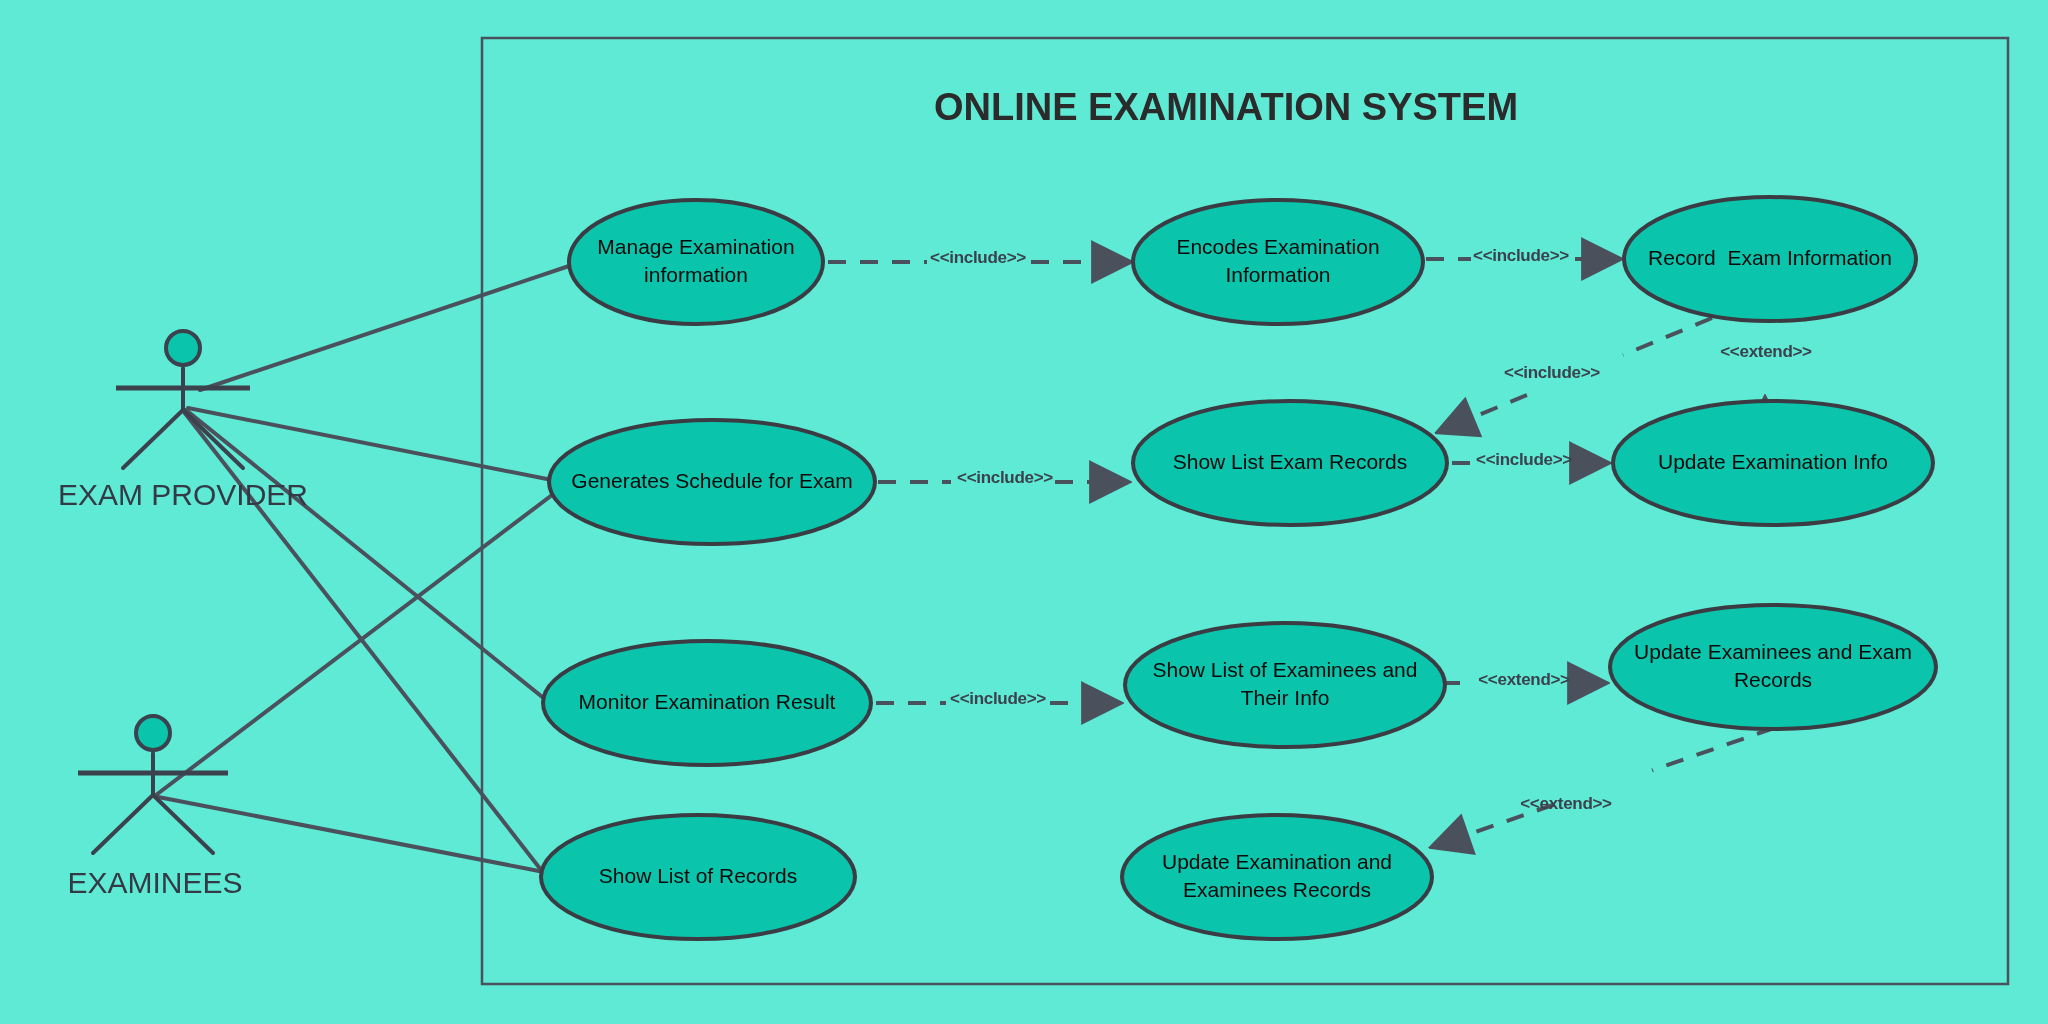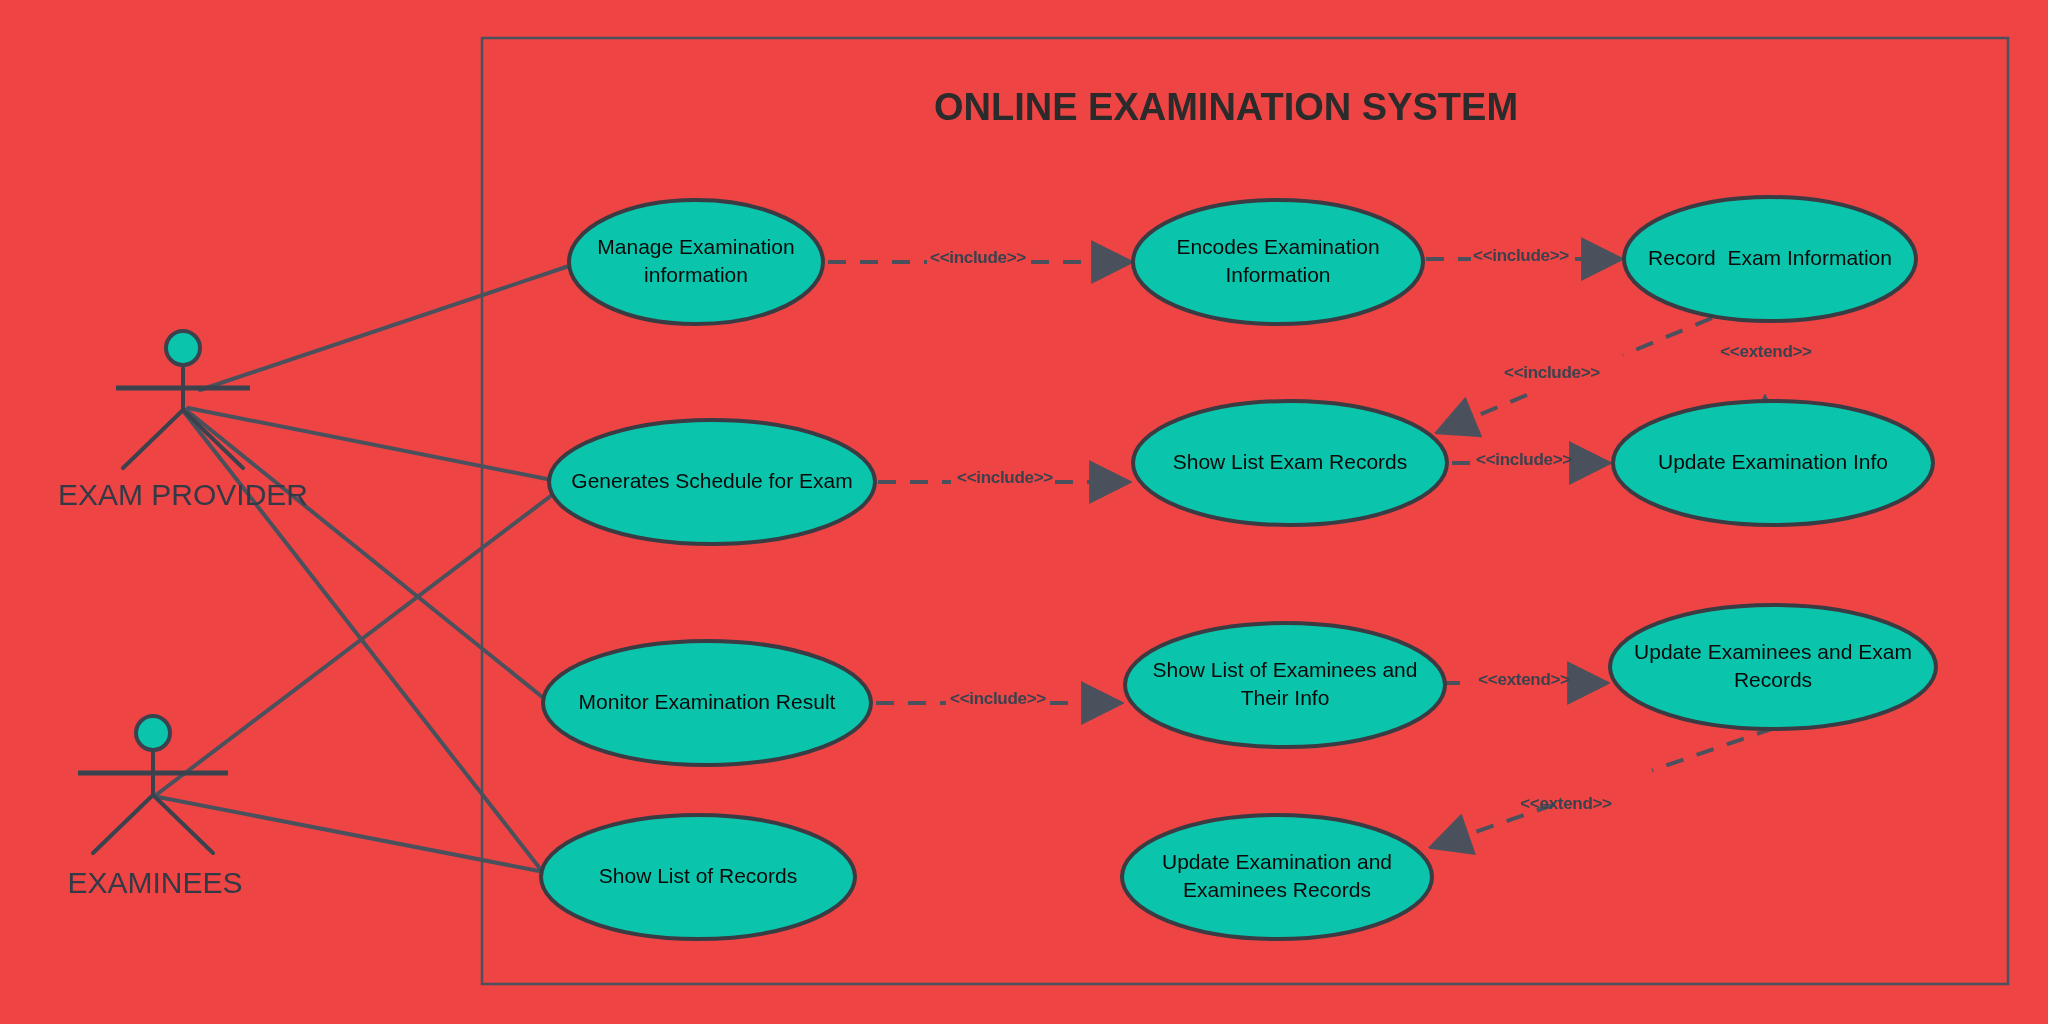--- a/index.html
+++ b/index.html
@@ -8,21 +8,21 @@
     padding: 0;
     background: #000000;
     width: 2048px;
     height: 1024px;
     overflow: hidden;
   }
   #canvas {
     position: relative;
     width: 2048px;
     height: 1024px;
-    background: #ef4444;
+    background: #5eead4;
     font-family: "Liberation Sans", sans-serif;
   }
   #diagram-svg {
     position: absolute;
     left: 0;
     top: 0;
     width: 2048px;
     height: 1024px;
   }
   .uc-label {

